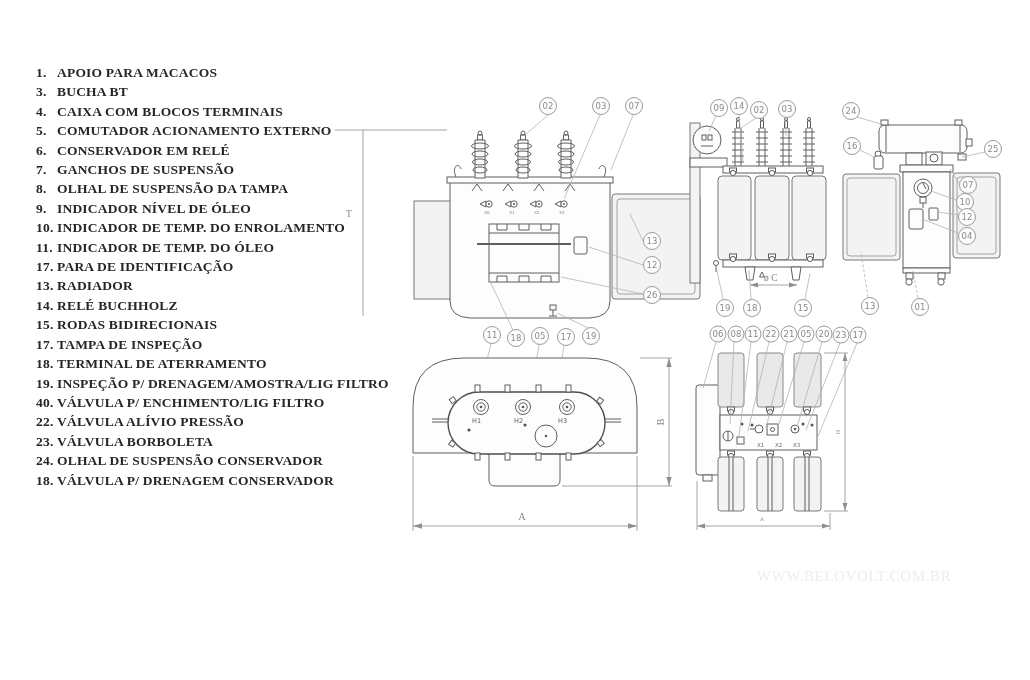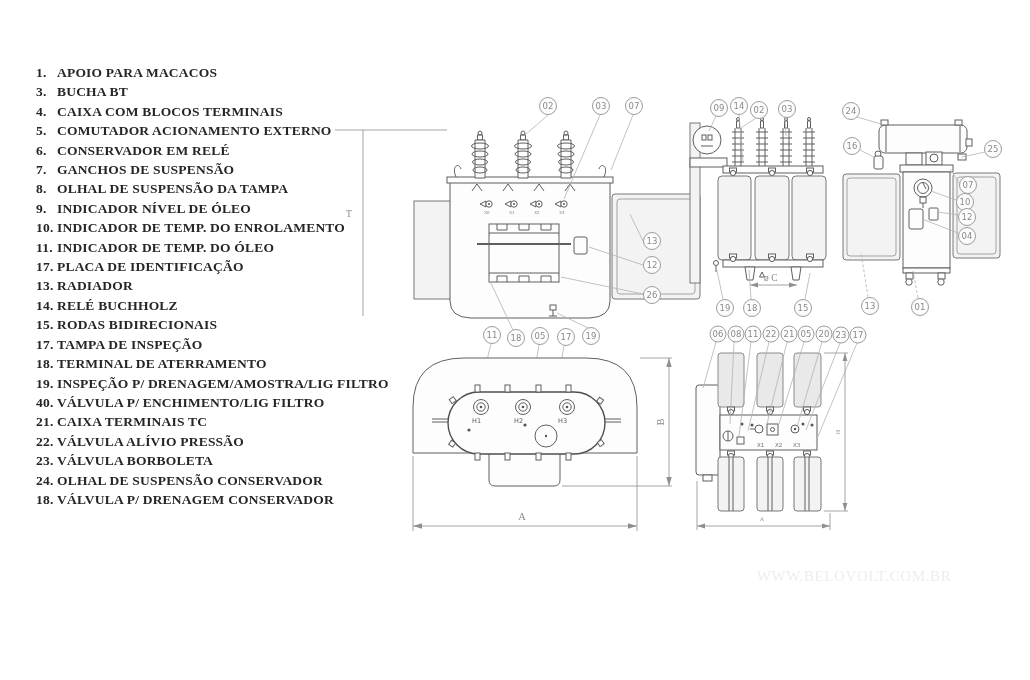--- a/index.html
+++ b/index.html
@@ -36,29 +36,28 @@
   <div class="pl-row"><span class="pl-num">1.</span><span>APOIO PARA MACACOS</span></div>
   <div class="pl-row"><span class="pl-num">3.</span><span>BUCHA BT</span></div>
   <div class="pl-row"><span class="pl-num">4.</span><span>CAIXA COM BLOCOS TERMINAIS</span></div>
   <div class="pl-row"><span class="pl-num">5.</span><span>COMUTADOR ACIONAMENTO EXTERNO</span></div>
   <div class="pl-row"><span class="pl-num">6.</span><span>CONSERVADOR EM RELÉ</span></div>
   <div class="pl-row"><span class="pl-num">7.</span><span>GANCHOS DE SUSPENSÃO</span></div>
   <div class="pl-row"><span class="pl-num">8.</span><span>OLHAL DE SUSPENSÃO DA TAMPA</span></div>
   <div class="pl-row"><span class="pl-num">9.</span><span>INDICADOR NÍVEL DE ÓLEO</span></div>
   <div class="pl-row"><span class="pl-num">10.</span><span>INDICADOR DE TEMP. DO ENROLAMENTO</span></div>
   <div class="pl-row"><span class="pl-num">11.</span><span>INDICADOR DE TEMP. DO ÓLEO</span></div>
-  <div class="pl-row"><span class="pl-num">17.</span><span>PLACA DE IDENTIFICAÇÃO</span></div>
+  <div class="pl-row"><span class="pl-num">17.</span><span>PARA DE IDENTIFICAÇÃO</span></div>
   <div class="pl-row"><span class="pl-num">13.</span><span>RADIADOR</span></div>
   <div class="pl-row"><span class="pl-num">14.</span><span>RELÉ BUCHHOLZ</span></div>
   <div class="pl-row"><span class="pl-num">15.</span><span>RODAS BIDIRECIONAIS</span></div>
   <div class="pl-row"><span class="pl-num">17.</span><span>TAMPA DE INSPEÇÃO</span></div>
   <div class="pl-row"><span class="pl-num">18.</span><span>TERMINAL DE ATERRAMENTO</span></div>
   <div class="pl-row"><span class="pl-num">19.</span><span>INSPEÇÃO P/ DRENAGEM/AMOSTRA/LIG FILTRO</span></div>
   <div class="pl-row"><span class="pl-num">40.</span><span>VÁLVULA P/ ENCHIMENTO/LIG FILTRO</span></div>
-  <div class="pl-row"><span class="pl-num">21.</span><span>CAIXA TERMINAIS TC</span></div>
   <div class="pl-row"><span class="pl-num">22.</span><span>VÁLVULA ALÍVIO PRESSÃO</span></div>
   <div class="pl-row"><span class="pl-num">23.</span><span>VÁLVULA BORBOLETA</span></div>
   <div class="pl-row"><span class="pl-num">24.</span><span>OLHAL DE SUSPENSÃO CONSERVADOR</span></div>
   <div class="pl-row"><span class="pl-num">18.</span><span>VÁLVULA P/ DRENAGEM CONSERVADOR</span></div>
 </div>
 
 <svg class="diagram-svg" width="1030" height="680" viewBox="0 0 1030 680">
   <defs>
     <g id="hvb">
       <circle class="ln" cx="0" cy="1" r="2"></circle>

